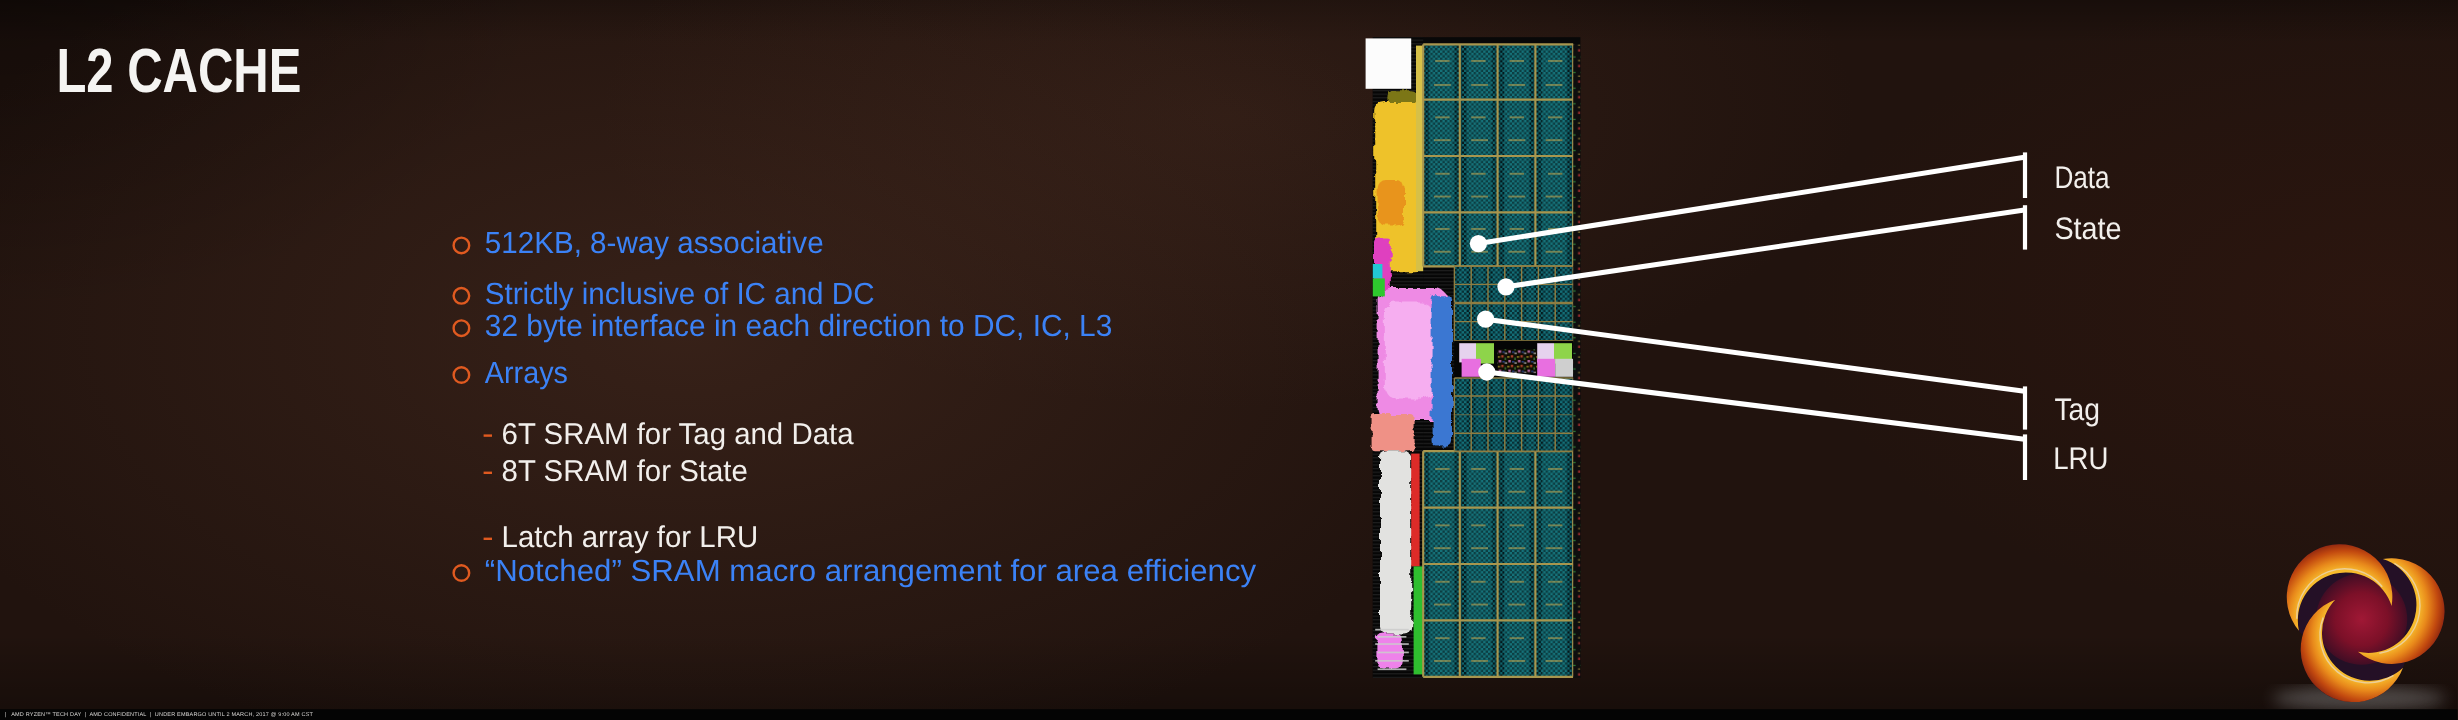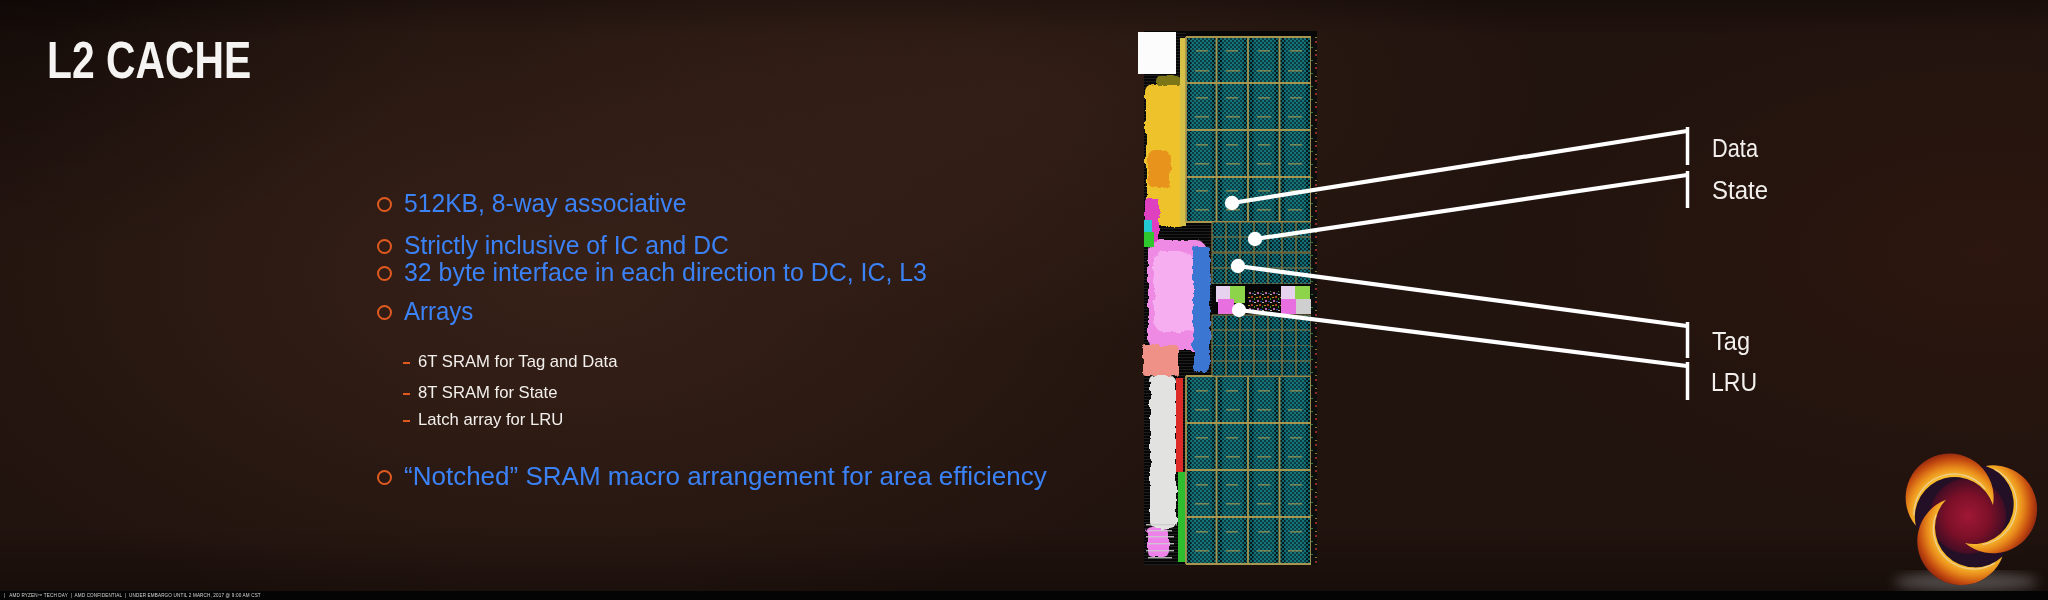--- a/index.html
+++ b/index.html
@@ -20,21 +20,21 @@
   .b{position:absolute;left:377px;display:flex;align-items:center;height:32px;
      color:#3b82f6;font-size:25.5px;white-space:nowrap;}
   .ring{width:11px;height:11px;border:2.2px solid #e05a20;border-radius:50%;
      margin-right:12px;margin-top:3px;flex:0 0 auto;}
   .t{transform:scaleX(0.967);transform-origin:left center;}
   .t2{transform:scaleX(0.976);transform-origin:left center;}
   .t3{transform:scaleX(0.940);transform-origin:left center;}
   .t4{transform:scaleX(1.02);transform-origin:left center;}
   .ts{transform:scaleX(0.98);transform-origin:left center;}
   .s{position:absolute;left:403px;display:flex;align-items:center;height:26px;
-     color:#f2efec;font-size:17px;white-space:nowrap;}
+     color:#f2efec;font-size:25px;white-space:nowrap;}
   .dash{width:7px;height:2.5px;background:#e05a20;margin-right:8px;margin-top:2px;flex:0 0 auto;}
   .footer{position:absolute;left:0;bottom:0;width:2048px;height:9px;background:#040404;}
   .ftext{position:absolute;left:4px;bottom:2px;font-size:4.6px;color:#d8d6d4;
      letter-spacing:0.15px;white-space:nowrap;}
   svg{position:absolute;left:0;top:0;}
 </style>
 </head>
 <body>
 
 <div class="bg"></div>
@@ -64,21 +64,21 @@
 <div class="s" style="top:349px">
     <span class="dash"></span>
     <span class="ts">6T SRAM for Tag and Data</span>
   </div>
 
 <div class="s" style="top:380px">
     <span class="dash"></span>
     <span class="ts">8T SRAM for State</span>
   </div>
 
-<div class="s" style="top:407px">
+<div class="s" style="top:435px">
     <span class="dash"></span>
     <span class="ts">Latch array for LRU</span>
   </div>
 
 <div class="b" style="top:460px">
     <span class="ring"></span>
     <span class="t4">“Notched” SRAM macro arrangement for area efficiency</span>
   </div>
 
 <svg width="2048" height="600" viewBox="0 0 2048 600">

